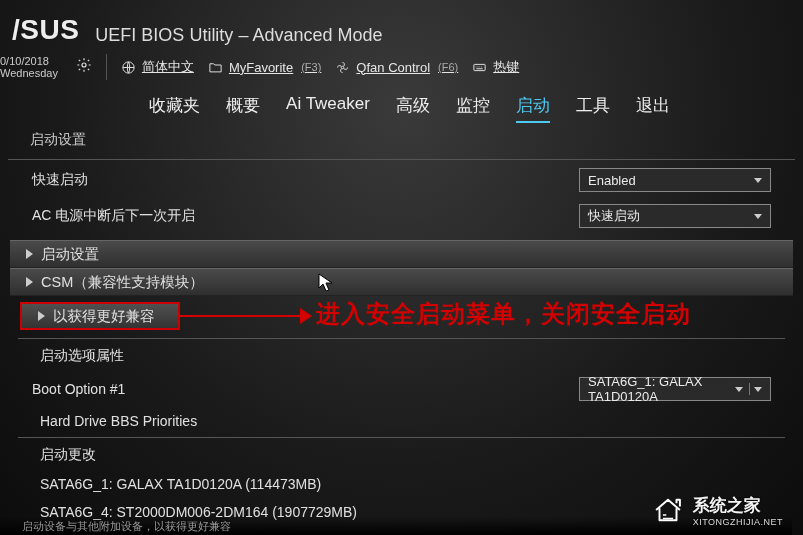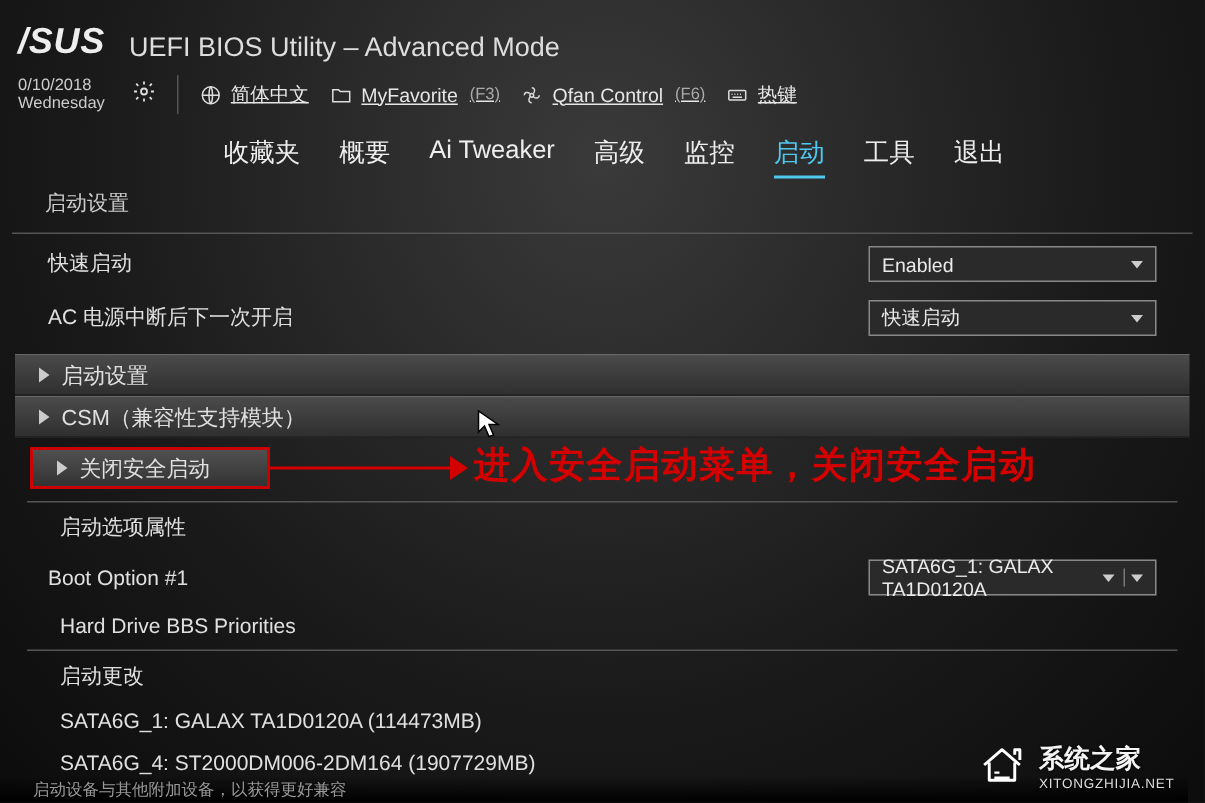--- a/index.html
+++ b/index.html
@@ -14,28 +14,27 @@
   background: radial-gradient(ellipse at 50% 20%, #3a3a3a 0%, #1a1a1a 60%, #0c0c0c 100%);
   width: 100%; height: 100%;
   padding: 4px 0 0 0;
   position: relative;
 }
 .header {
   display: flex; align-items: flex-end; gap: 16px;
   padding: 0 12px 6px 12px;
 }
 .logo {
-  font-size: 24px; font-weight: 700; letter-spacing: 0.5px; color: #eee;
+  font-size: 28px; font-weight: 700; letter-spacing: 0.5px; color: #eee;
   padding-top: 10px;
-  font-style: italic;
 }
 .title-block { display: flex; flex-direction: column; gap: 2px; }
 .app-title { font-size: 18px; color: #ddd; }
 .datetime-row {
-  display: flex; align-items: center; gap: 14px; padding: 2px 12px 4px 12px;
+  display: flex; align-items: center; gap: 14px; padding: 2px 12px 4px 0;
 }
 .date-col { font-size: 11px; color: #ccc; line-height: 1.1; }
 .time { font-size: 28px; font-weight: 600; color: #f0f0f0; }
 .gear { width: 16px; height: 16px; margin-left: 4px; display: inline-block; }
 .sep { width: 1px; height: 26px; background: #555; }
 .topbar-item {
   display: flex; align-items: center; gap: 6px;
   font-size: 13px; color: #e6e6e6;
   cursor: pointer;
   text-decoration: underline;
@@ -219,21 +218,21 @@
     </div>
 
     <div class="section-hdr">
       <span class="caret-r"></span>
       <span>CSM（兼容性支持模块）</span>
     </div>
 
     <div class="annotation-row">
       <div class="section-hdr emph">
         <span class="caret-r"></span>
-        <span>关闭安全启动</span>
+        <span>以获得更好兼容</span>
       </div>
       <div class="arrow-line"></div>
       <div class="arrow-head"></div>
       <div class="annotation-text">进入安全启动菜单，关闭安全启动</div>
     </div>
 
     <div class="divider"></div>
 
     <div class="plain-row">启动选项属性</div>
 

